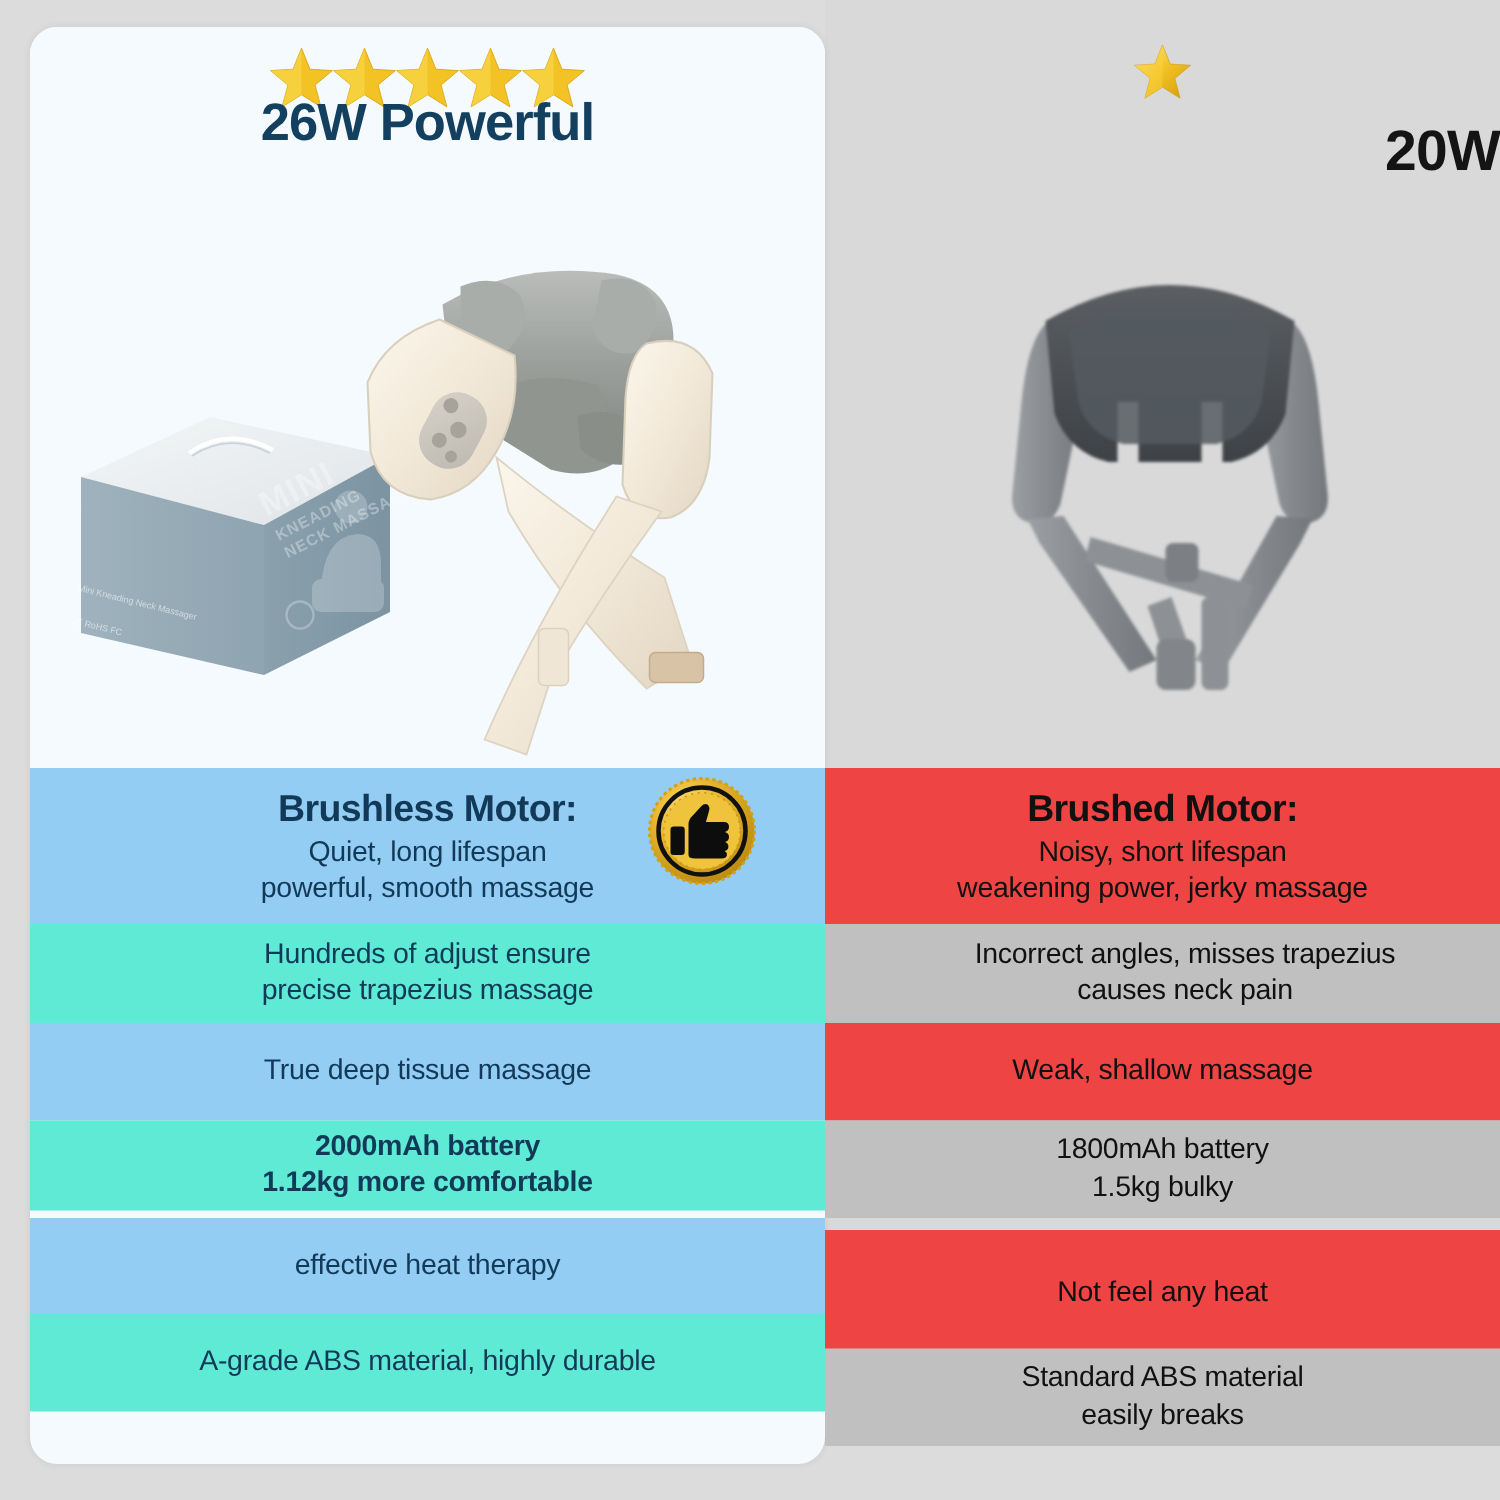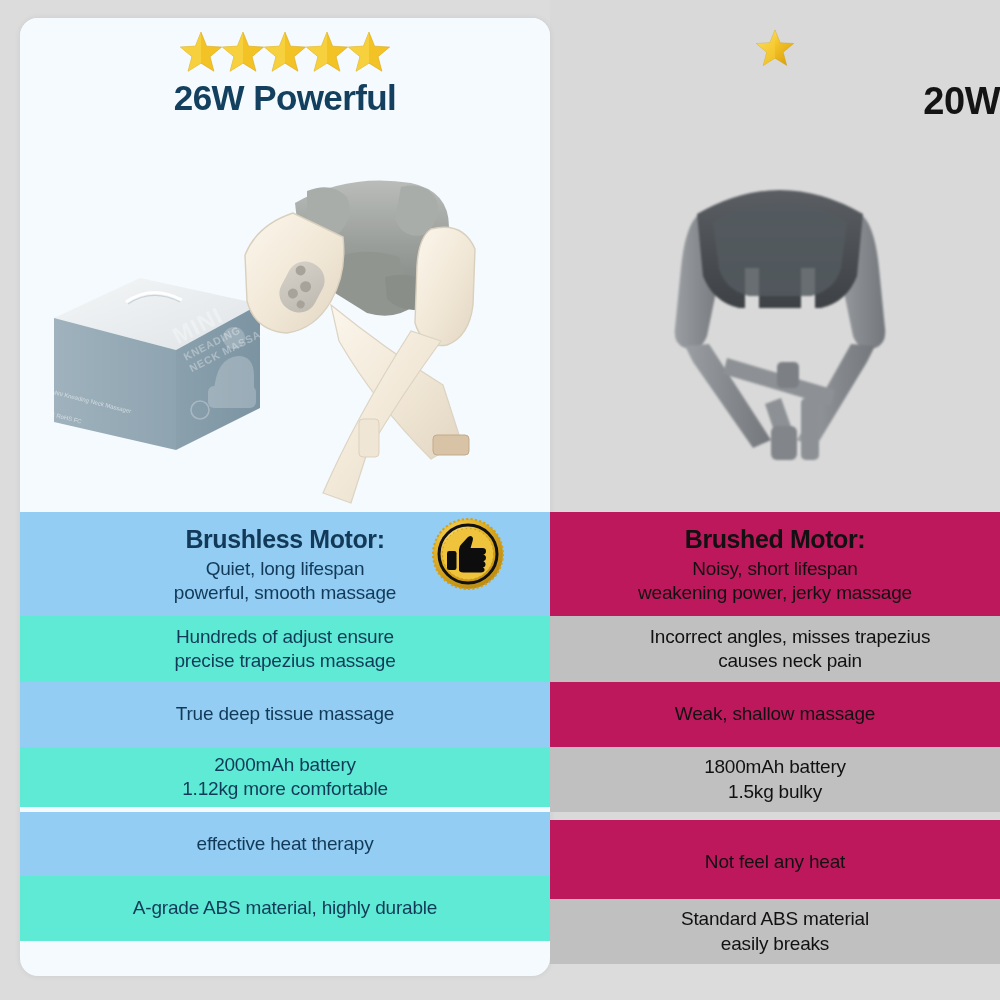--- a/index.html
+++ b/index.html
@@ -53,21 +53,21 @@
     position: absolute; left: 0; top: 0; width: 530px; height: 494px;
     background: #f4fafd;
     overflow: hidden;
   }
   .left-stars {
     position: absolute; left: 0; top: 12px; width: 530px;
     text-align: center;
     white-space: nowrap;
   }
   .left-title {
-    position: absolute; left: 0; top: 60px; width: 530px;
+    position: absolute; left: 0; top: 44px; width: 530px;
     text-align: center;
     font-size: 35px; font-weight: bold; color: #14405f;
     letter-spacing: -0.6px;
   }
   .left-sub {
     position: absolute; left: 0; top: 104px; width: 530px;
     text-align: center;
     font-size: 30px; color: #14405f;
     letter-spacing: -0.4px;
   }
@@ -94,21 +94,21 @@
     text-align: center;
     padding: 0 12px;
   }
   .row .txt { line-height: 1.28; }
 
   
   .lrow-a { background: #93cdf3; }
   .lrow-b { background: #5eead4; }
   .lrow-a .txt, .lrow-b .txt { color: #123a58; }
   
-  .rrow-a { background: #be185d; }
+  .rrow-a { background: #ef4444; }
   .rrow-b { background: #c0c0c0; }
   .rrow-a .txt, .rrow-b .txt { color: #111111; }
 
   .rowhead-title {
     font-size: 25px; font-weight: bold; letter-spacing: -0.4px;
     display: block; margin-bottom: 2px;
   }
   .rowhead-line { font-size: 19px; display: block; letter-spacing: -0.2px; }
   .cell-line    { font-size: 19px; display: block; letter-spacing: -0.2px; }
 
@@ -319,21 +319,21 @@
         <span class="cell-line">precise trapezius massage</span>
       </div>
     </div>
 
     <div class="row lrow-a" style="top:682px; height:65px;">
       <div class="txt">
         <span class="cell-line">True deep tissue massage</span>
       </div>
     </div>
 
-    <div class="row lrow-b" style="top:747px; height:60px;">
+    <div class="row lrow-b" style="top:747px; height:60px;font-weight:bold;">
       <div class="txt">
         <span class="cell-line">2000mAh battery</span>
         <span class="cell-line">1.12kg more comfortable</span>
       </div>
     </div>
 
     <div class="row lrow-a" style="top:812px; height:65px;">
       <div class="txt">
         <span class="cell-line">effective heat therapy</span>
       </div>

